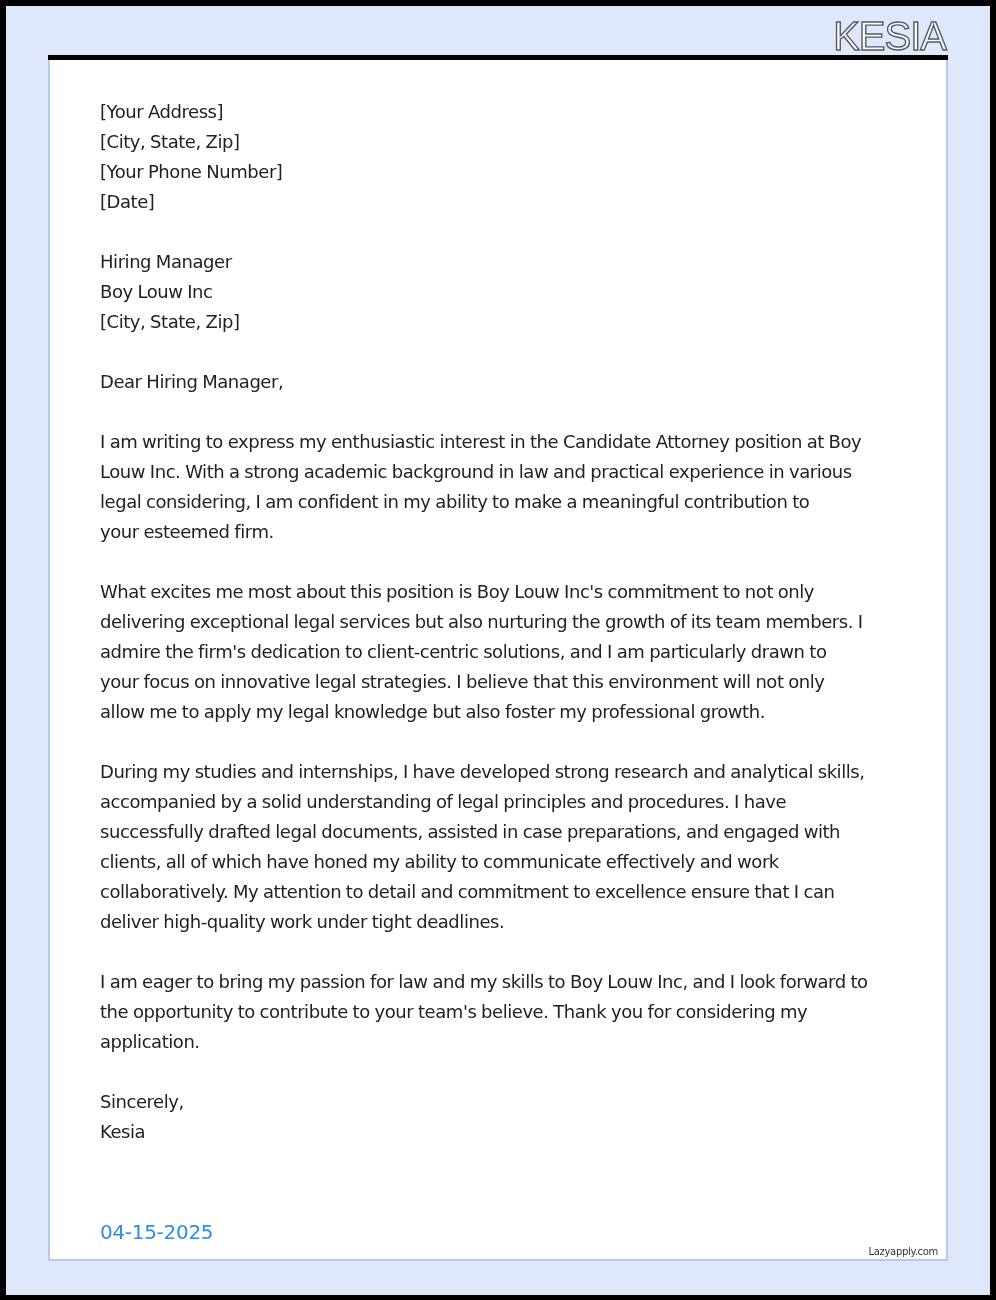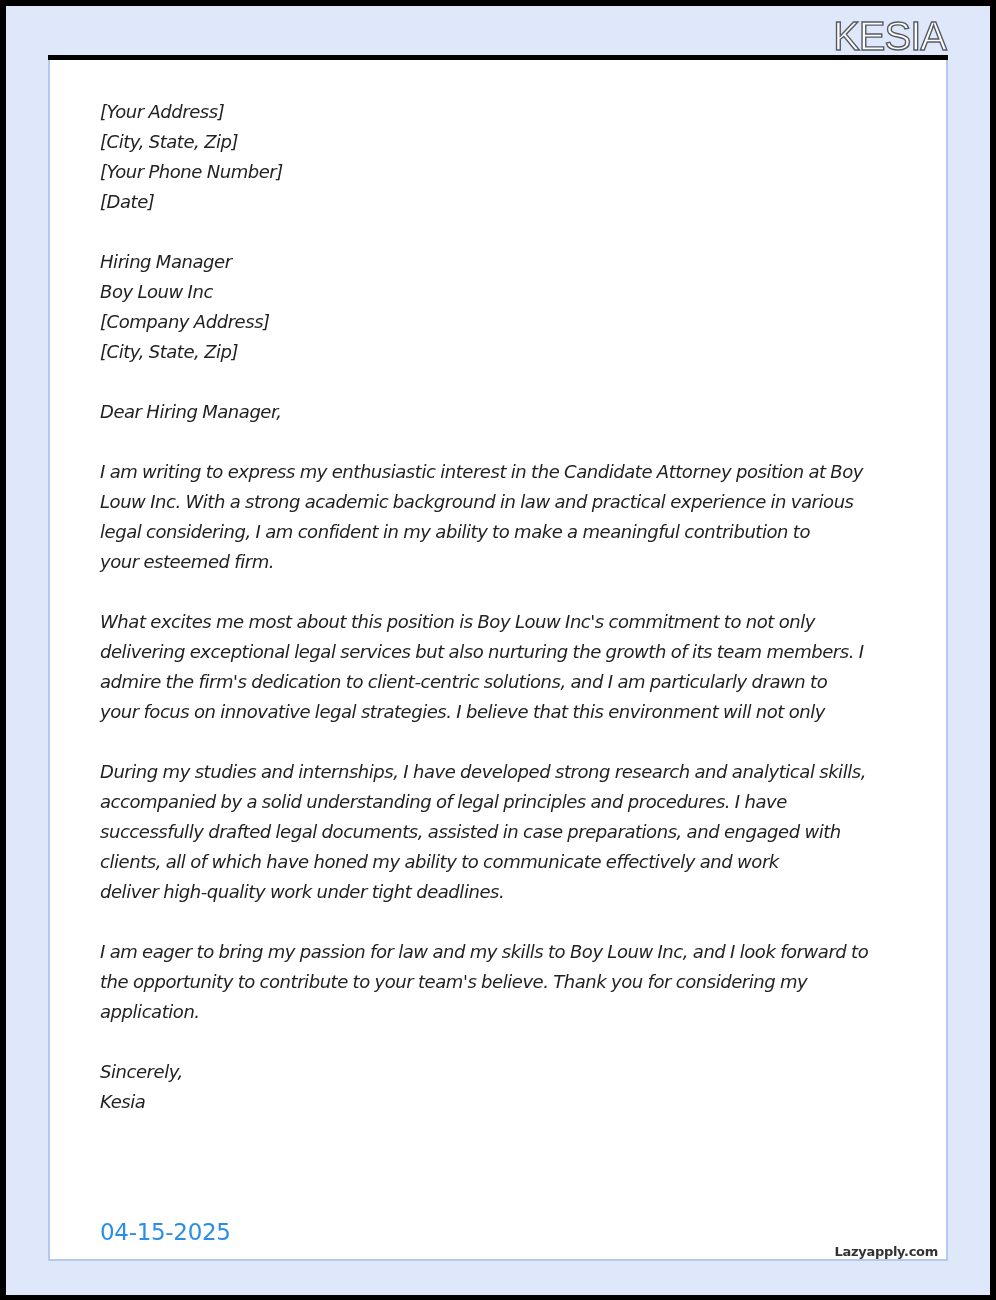--- a/index.html
+++ b/index.html
@@ -47,40 +47,38 @@
     .letter {
       position: absolute;
       left: 50px; top: 37px;
       width: 810px;
       font-family: "DejaVu Sans", sans-serif;
       font-size: 18px;
       line-height: 30px;
       color: #222222;
       letter-spacing: -0.45px;
       word-spacing: -0.5px;
-      font-style: italic;
     }
     .block { margin: 0 0 30px 0; }
     .line { display: block; white-space: nowrap; }
     .date-stamp {
       position: absolute;
       left: 50px; top: 1157px;
-      font-size: 23px;
+      font-size: 20px;
       line-height: 30px;
       color: #2b8ee6;
       letter-spacing: -0.3px;
     }
     .watermark {
       position: absolute;
       right: 8px; top: 1184px;
-      font-size: 13px;
+      font-size: 10px;
       line-height: 16px;
       color: #333333;
       letter-spacing: -0.3px;
-      font-weight: bold;
     }
   </style>
 </head>
 <body>
 
 <div class="page-bg"></div>
 
 <div class="brand">KESIA</div>
 
 <div class="top-bar"></div>
@@ -91,47 +89,48 @@
     <div class="block">
       <span class="line">[Your Address]</span>
       <span class="line">[City, State, Zip]</span>
       <span class="line">[Your Phone Number]</span>
       <span class="line">[Date]</span>
     </div>
 
     <div class="block">
       <span class="line">Hiring Manager</span>
       <span class="line">Boy Louw Inc</span>
-      <span class="line">[Company Address]</span>
       <span class="line">[City, State, Zip]</span>
     </div>
 
     <div class="block">
       <span class="line">Dear Hiring Manager,</span>
     </div>
 
     <div class="block">
       <span class="line">I am writing to express my enthusiastic interest in the Candidate Attorney position at Boy</span>
       <span class="line">Louw Inc. With a strong academic background in law and practical experience in various</span>
       <span class="line">legal considering, I am confident in my ability to make a meaningful contribution to</span>
       <span class="line">your esteemed firm.</span>
     </div>
 
     <div class="block">
       <span class="line">What excites me most about this position is Boy Louw Inc's commitment to not only</span>
       <span class="line">delivering exceptional legal services but also nurturing the growth of its team members. I</span>
       <span class="line">admire the firm's dedication to client-centric solutions, and I am particularly drawn to</span>
       <span class="line">your focus on innovative legal strategies. I believe that this environment will not only</span>
+      <span class="line">allow me to apply my legal knowledge but also foster my professional growth.</span>
     </div>
 
     <div class="block">
       <span class="line">During my studies and internships, I have developed strong research and analytical skills,</span>
       <span class="line">accompanied by a solid understanding of legal principles and procedures. I have</span>
       <span class="line">successfully drafted legal documents, assisted in case preparations, and engaged with</span>
       <span class="line">clients, all of which have honed my ability to communicate effectively and work</span>
+      <span class="line">collaboratively. My attention to detail and commitment to excellence ensure that I can</span>
       <span class="line">deliver high-quality work under tight deadlines.</span>
     </div>
 
     <div class="block">
       <span class="line">I am eager to bring my passion for law and my skills to Boy Louw Inc, and I look forward to</span>
       <span class="line">the opportunity to contribute to your team's believe. Thank you for considering my</span>
       <span class="line">application.</span>
     </div>
 
     <div class="block" style="margin-bottom:8px">

